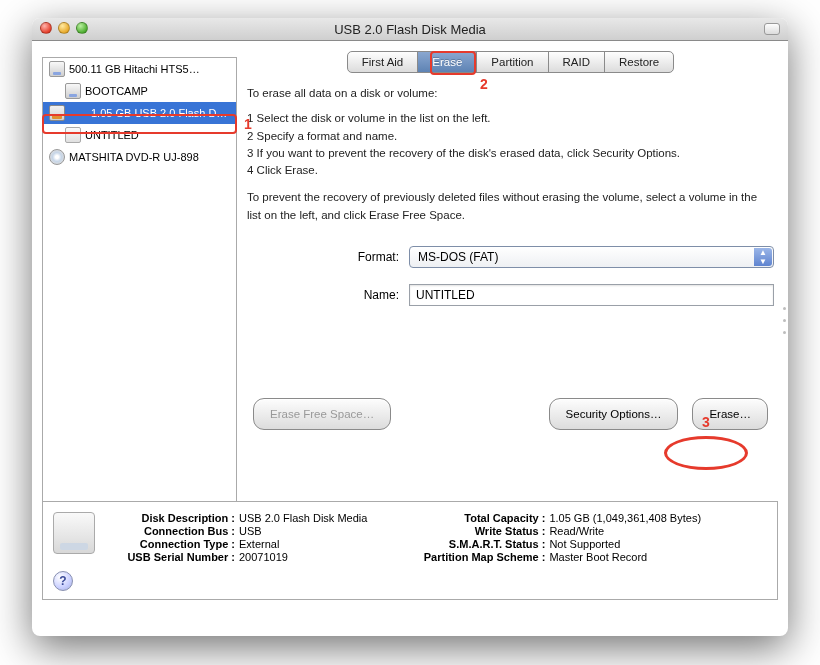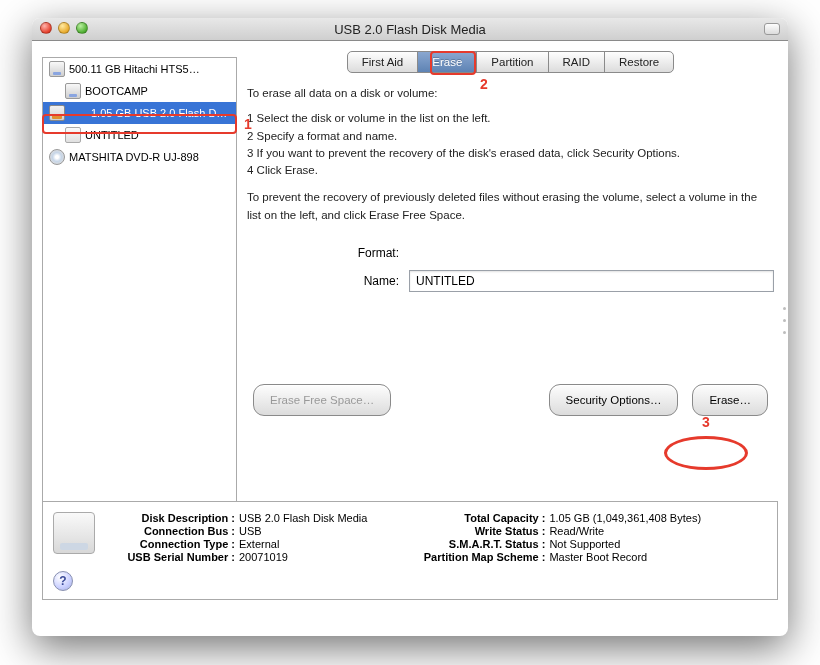--- a/index.html
+++ b/index.html
@@ -32,21 +32,21 @@
   .main { flex:1; padding:10px 14px 0 10px; position:relative; }
   .tabs { display:flex; justify-content:center; margin-bottom:12px; }
   .tabstrip { display:flex; border:1px solid #8a8a8a; border-radius:5px; overflow:hidden; height:22px;
               background:linear-gradient(#fefefe,#dcdcdc); }
   .tab { font-size:11.5px; padding:0 14px; line-height:20px; border-right:1px solid #8a8a8a; cursor:default; color:#222;}
   .tab:last-child{border-right:0;}
   .tab.active{ background:linear-gradient(#8aa7d0,#5e83b4); color:#fff; text-shadow:0 -1px 0 rgba(0,0,0,.25);}
   .instructions{ font-size:11.5px; color:#222; line-height:1.5; }
   .instructions p{ margin-bottom:8px;}
   .controls { margin-top:22px; }
-  .row { display:flex; align-items:center; margin-bottom:10px; }
+  .row { display:flex; align-items:center; margin-bottom:16px; }
   .row label{ width:162px; text-align:right; font-size:12px; padding-right:10px;}
   .combo { flex:1; height:22px; border:1px solid #7e8ea8; border-radius:4px; background:linear-gradient(#fff,#eef0f3);
            display:flex; align-items:center; padding:0 24px 0 8px; font-size:12px; position:relative;}
   .combo .arrows{ position:absolute; right:1px; top:1px; bottom:1px; width:18px;
                   background:linear-gradient(#9bb6e8,#5f84d0); border-radius:0 3px 3px 0;
                   display:flex; flex-direction:column; align-items:center; justify-content:center; font-size:8px;color:#fff;}
   .textin { flex:1; height:22px; border:1px solid #9aa0a8; background:#fff; padding:0 6px; font-size:12px; box-shadow:inset 0 1px 2px rgba(0,0,0,.12);}
   .button-row { display:flex; justify-content:space-between; align-items:center; margin-top:92px; padding:0 6px;}
   .aqua-btn { height:32px; border:1px solid #8a8a8a; border-radius:11px; background:linear-gradient(#fdfdfd,#dcdcdc);
               font-size:11.5px; padding:0 16px; cursor:default; text-align:center; box-shadow:0 1px 0 #fff inset;}
@@ -131,20 +131,24 @@
         <div>1  Select the disk or volume in the list on the left.</div>
         <div>2  Specify a format and name.</div>
         <div>3  If you want to prevent the recovery of the disk's erased data, click Security Options.</div>
         <div>4  Click Erase.</div>
         <p style="margin-top:10px">To prevent the recovery of previously deleted files without erasing the volume, select a volume in the list on the left, and click Erase Free Space.</p>
       </div>
 
       <div class="controls">
         <div class="row">
           <label>Format:</label>
+          <div class="combo">
+            <span>MS-DOS (FAT)</span>
+            <span class="arrows">▲<br>▼</span>
+          </div>
         </div>
         <div class="row">
           <label>Name:</label>
           <input class="textin" value="UNTITLED" style="">
         </div>
       </div>
 
       <div class="button-row">
         <button class="aqua-btn disabled">Erase Free Space…</button>
         <div class="right-group">

